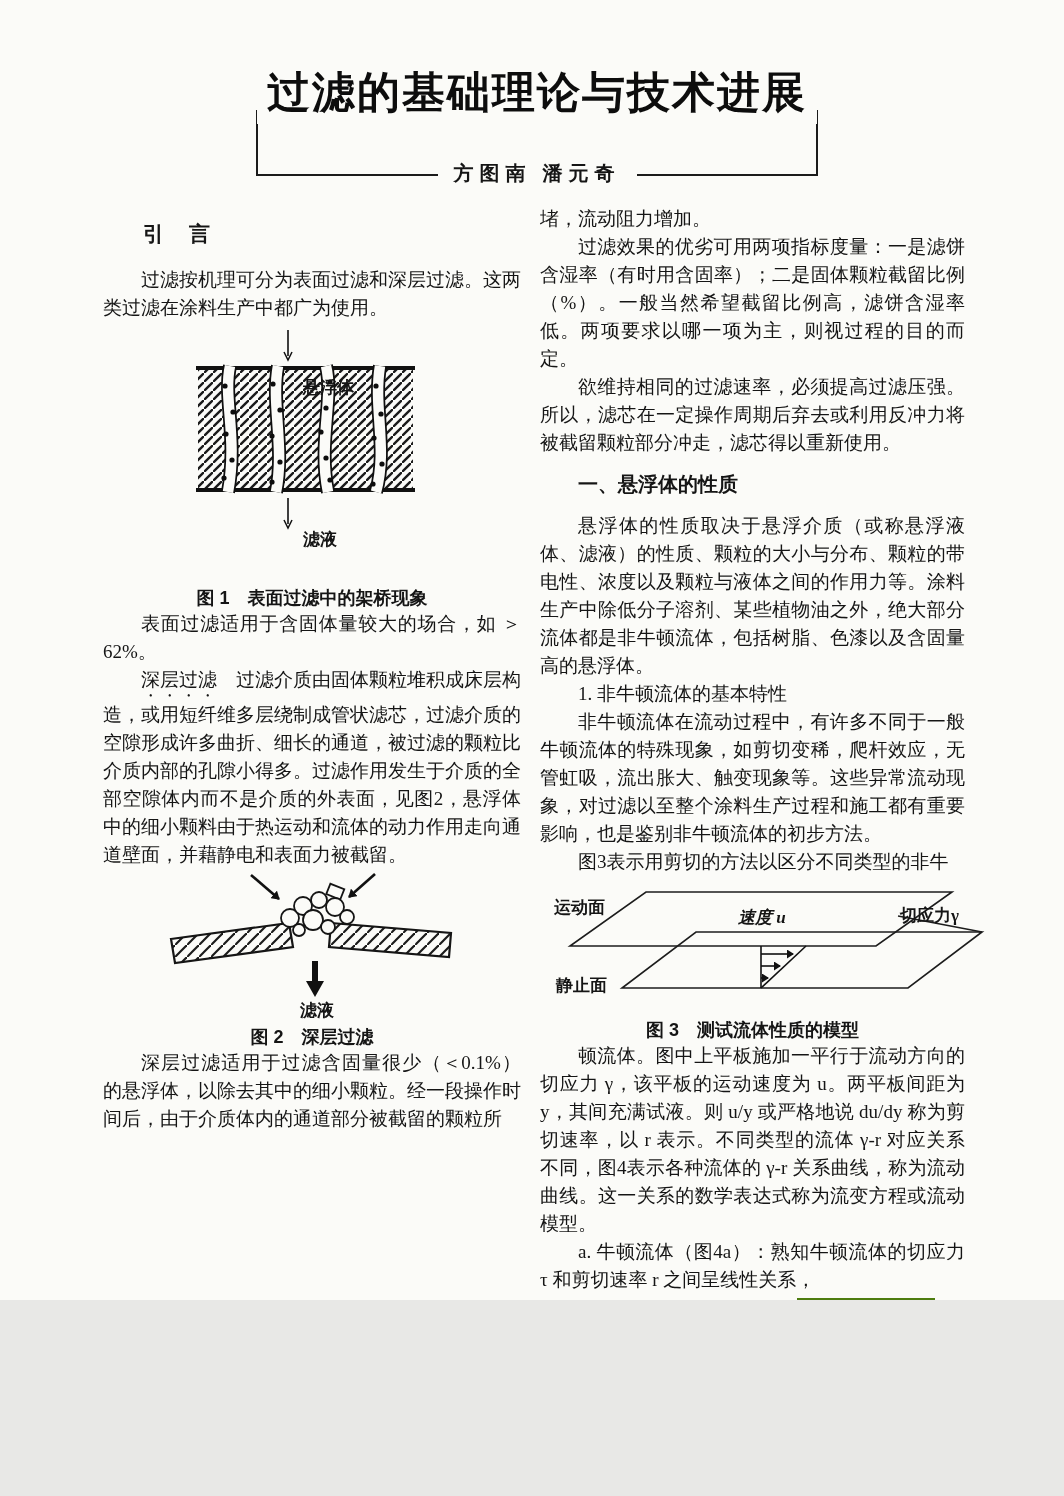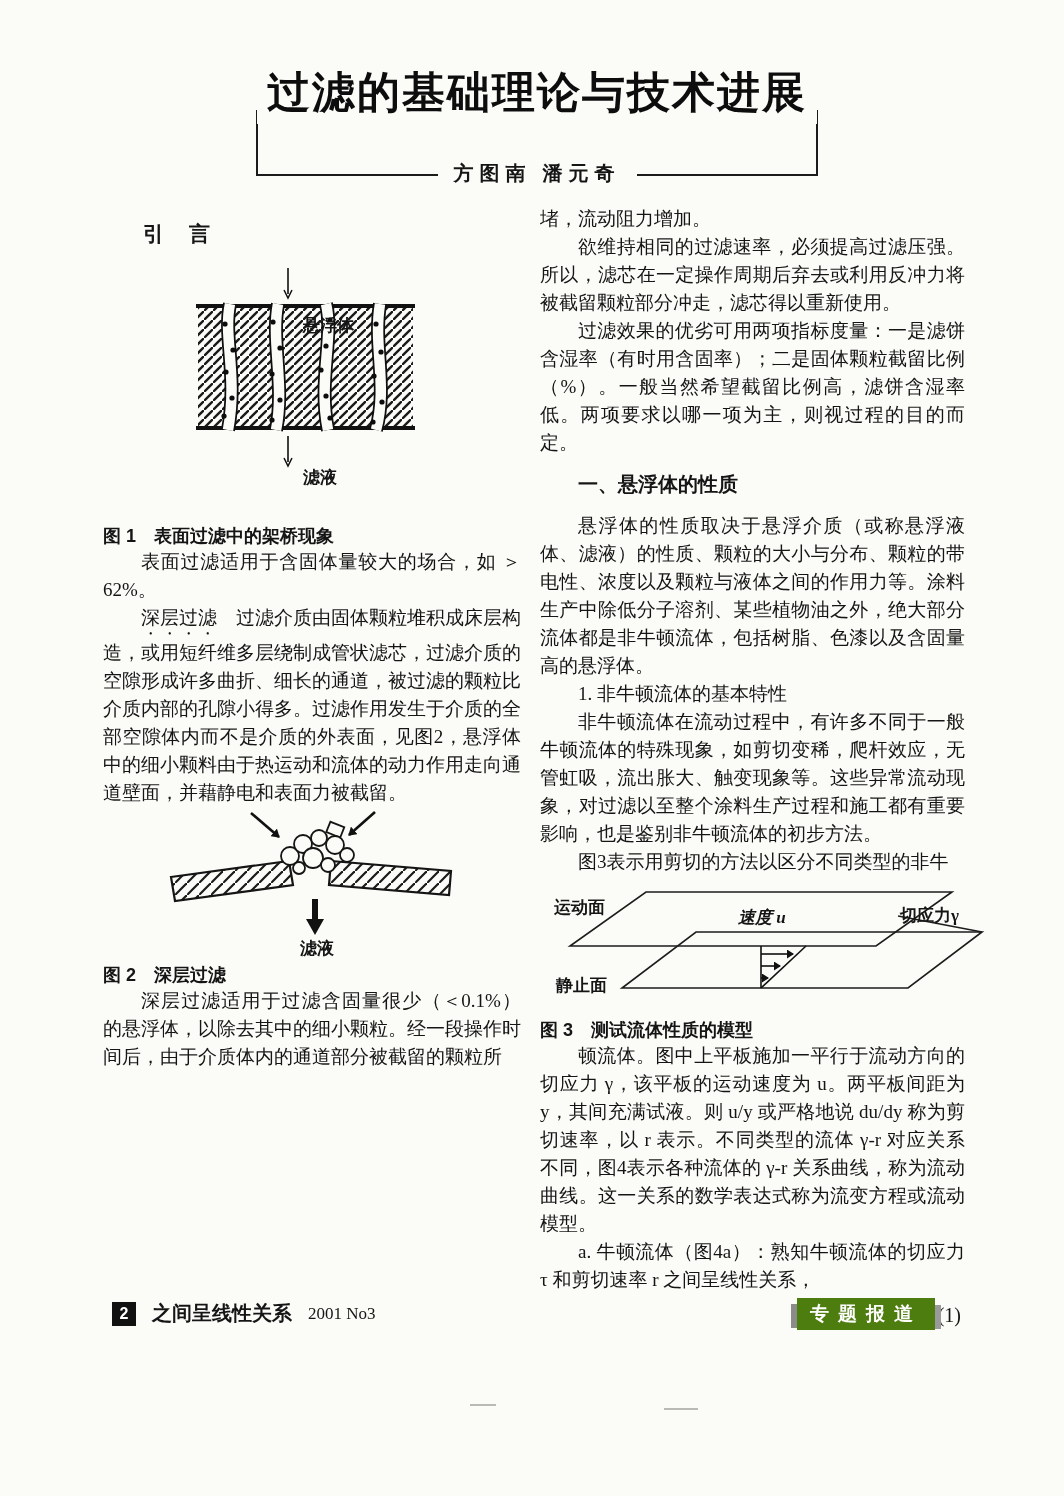--- a/index.html
+++ b/index.html
@@ -1,16 +1,16 @@
 <!DOCTYPE html>
 <html><head>
 <meta charset="utf-8">
 <style>
   html,body{margin:0;padding:0;background:#e8e8e6;}
-  .page{position:relative;width:1064px;height:1496px;background:#fbfbf8;color:#151515;
+  .page{position:relative;width:1064px;height:1300px;background:#fbfbf8;color:#151515;
         font-family:"Liberation Serif",serif;overflow:hidden;}
 
   
   .titlebox{position:absolute;left:256px;top:110px;width:558px;height:62px;
             border:2px solid #1b1b1b;}
   .main-title{position:absolute;left:50%;top:-52px;transform:translateX(-50%);
               margin:0;white-space:nowrap;background:#fbfbf8;padding:0 10px;
               font-family:"Liberation Sans",sans-serif;font-weight:bold;
               font-size:43px;line-height:64px;letter-spacing:2px;color:#0d0d0d;}
   .authors-line{position:absolute;left:0;right:0;bottom:-13px;text-align:center;}
@@ -32,21 +32,21 @@
 
   
   .fig{position:relative;}
   .fig1{height:282px;margin-top:6px;}
   .fig1 svg{position:absolute;left:65px;top:0;}
   .fig2{height:176px;margin-top:4px;}
   .fig2 svg{position:absolute;left:60px;top:0;}
   .fig3{height:160px;margin-top:6px;}
   .fig3 svg{position:absolute;left:6px;top:4px;}
   .figlabel{position:absolute;font-size:17px;font-weight:bold;white-space:nowrap;}
-  .caption{position:absolute;left:0;right:0;bottom:0;
+  .caption{position:absolute;left:0;right:0;bottom:0;text-align:center;
            font-family:"Liberation Sans",sans-serif;font-weight:bold;font-size:18px;}
 
   
   .eqrow{position:relative;margin-top:10px;height:30px;font-size:20px;}
   .eq{position:absolute;left:0;right:0;text-align:center;font-style:italic;}
   .eqno{position:absolute;right:4px;top:0;font-style:normal;}
 
   
   .footer-left{position:absolute;left:112px;top:1300px;display:flex;align-items:center;}
   .pagenum{width:24px;height:24px;background:#111;color:#fff;text-align:center;
@@ -68,20 +68,21 @@
 
   <div class="titlebox">
     <h1 class="main-title">过滤的基础理论与技术进展</h1>
     <div class="authors-line">
       <span class="authors">方图南  潘元奇</span>
     </div>
   </div>
 
   <div class="col col-left">
     <h2 class="h-intro">引　言</h2>
+    <p class="p">过滤按机理可分为表面过滤和深层过滤。这两类过滤在涂料生产中都广为使用。</p>
 
     <div class="fig fig1">
       <svg width="320" height="208" viewBox="0 0 320 208">
         <defs>
           <pattern id="hatch1" width="9" height="9" patternUnits="userSpaceOnUse">
             <path d="M-1,10 L10,-1" stroke="#1a1a1a" stroke-width="2.4"></path>
           </pattern>
           <marker id="ah1" markerWidth="8" markerHeight="8" refX="4" refY="6" orient="auto-start-reverse" markerUnits="userSpaceOnUse">
             <path d="M0,0 L4,7 L8,0" fill="none" stroke="#111" stroke-width="1.4"></path>
           </marker>
@@ -168,22 +169,22 @@
       </svg>
       <span class="figlabel" style="left:197px;top:126px;">滤液</span>
       <div class="caption">图 2　深层过滤</div>
     </div>
 
     <p class="p">深层过滤适用于过滤含固量很少（＜0.1%）的悬浮体，以除去其中的细小颗粒。经一段操作时间后，由于介质体内的通道部分被截留的颗粒所</p>
   </div>
 
   <div class="col col-right">
     <p class="p noindent">堵，流动阻力增加。</p>
+    <p class="p">过滤效果的优劣可用两项指标度量：一是滤饼含湿率（有时用含固率）；二是固体颗粒截留比例（%）。一般当然希望截留比例高，滤饼含湿率低。两项要求以哪一项为主，则视过程的目的而定。</p>
     <p class="p">欲维持相同的过滤速率，必须提高过滤压强。所以，滤芯在一定操作周期后弃去或利用反冲力将被截留颗粒部分冲走，滤芯得以重新使用。</p>
-    <p class="p">过滤效果的优劣可用两项指标度量：一是滤饼含湿率（有时用含固率）；二是固体颗粒截留比例（%）。一般当然希望截留比例高，滤饼含湿率低。两项要求以哪一项为主，则视过程的目的而定。</p>
     <h2 class="h-sec">一、悬浮体的性质</h2>
     <p class="p">悬浮体的性质取决于悬浮介质（或称悬浮液体、滤液）的性质、颗粒的大小与分布、颗粒的带电性、浓度以及颗粒与液体之间的作用力等。涂料生产中除低分子溶剂、某些植物油之外，绝大部分流体都是非牛顿流体，包括树脂、色漆以及含固量高的悬浮体。</p>
     <p class="p">1. 非牛顿流体的基本特性</p>
     <p class="p">非牛顿流体在流动过程中，有许多不同于一般牛顿流体的特殊现象，如剪切变稀，爬杆效应，无管虹吸，流出胀大、触变现象等。这些异常流动现象，对过滤以至整个涂料生产过程和施工都有重要影响，也是鉴别非牛顿流体的初步方法。</p>
     <p class="p">图3表示用剪切的方法以区分不同类型的非牛</p>
 
     <div class="fig fig3">
       <svg width="440" height="118" viewBox="0 0 440 118">
         <defs>
           <marker id="ah3" markerWidth="9" markerHeight="9" refX="6" refY="4.5" orient="auto" markerUnits="userSpaceOnUse">

